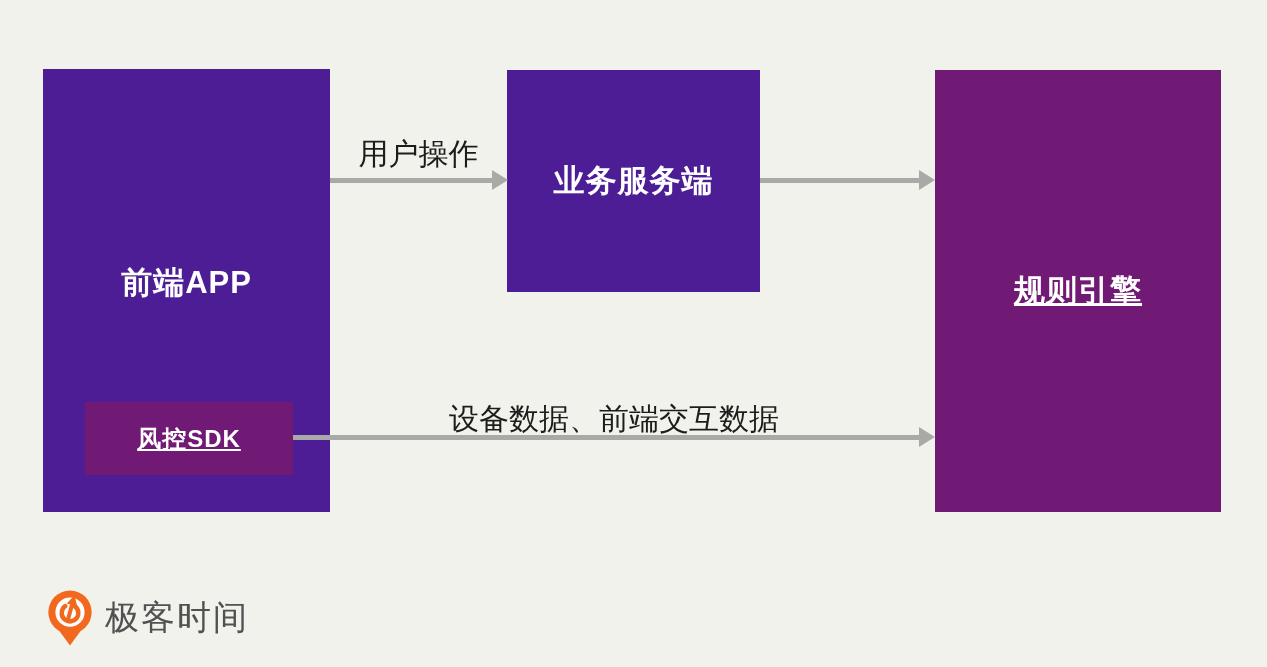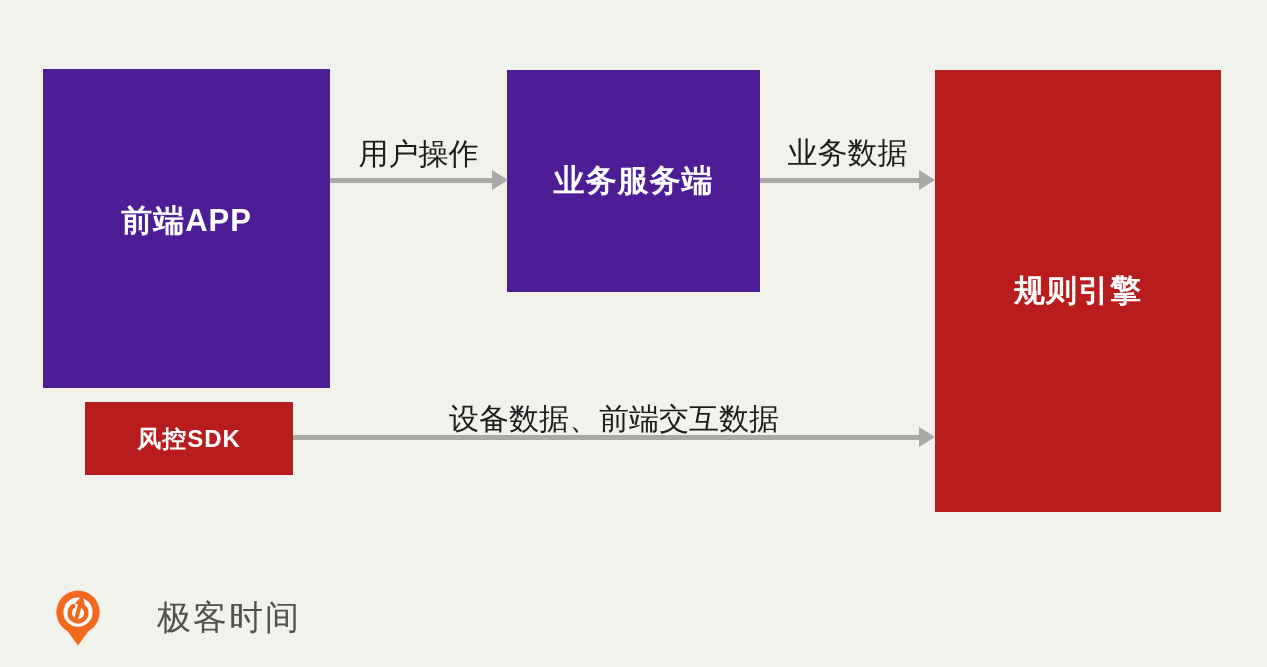--- a/index.html
+++ b/index.html
@@ -20,23 +20,23 @@
     position: absolute;
     display: flex;
     align-items: center;
     justify-content: center;
     color: #FFFFFF;
     font-weight: bold;
     font-size: 31px;
     letter-spacing: 1px;
   }
   .node.blue { background: #4c1d95; }
-  .node.orange { background: #b91c1c; }
+  .node.orange { background: #701a75; text-decoration: underline; }
 
-  .node-front-app   { left: 43px;  top: 69px;  width: 287px; height: 319px; }
+  .node-front-app   { left: 43px;  top: 69px;  width: 287px; height: 443px; }
   .node-risk-sdk    { left: 85px;  top: 402px; width: 208px; height: 73px; font-size: 24px; }
   .node-biz-server  { left: 507px; top: 70px;  width: 253px; height: 222px; }
   .node-rule-engine { left: 935px; top: 70px;  width: 286px; height: 442px; }
 
   
   .node-front-app span { position: relative; top: -8px; }
 
   .edge-line {
     position: absolute;
     height: 5px;
@@ -66,25 +66,24 @@
     font-weight: 500;
     text-align: center;
     white-space: nowrap;
   }
   .edge-label-user-action { left: 330px; top: 134px; width: 177px; }
   .edge-label-biz-data    { left: 760px; top: 133px; width: 175px; }
   .edge-label-device-data { left: 293px; top: 390px; width: 642px; margin-top: 9px; }
 
   .footer-logo {
     position: absolute;
-    left: 53px;
+    left: 45px;
     top: 588px;
     display: flex;
     align-items: center;
-    gap: 44px;
   }
   .logo-icon { width: 50px; height: 60px; }
   .logo-text {
     margin-left: 10px;
     font-size: 34px;
     font-weight: 500;
     letter-spacing: 2px;
     color: #515151;
   }
 </style>
@@ -106,21 +105,20 @@
   </div>
 
   <div class="node orange node-risk-sdk">
     <span>风控SDK</span>
   </div>
 
   <div class="edge-label edge-label-user-action">用户操作</div>
   <div class="edge-line edge-line-user-action"></div>
   <div class="edge-head edge-head-user-action"></div>
 
-  <div class="edge-label edge-label-biz-data">业务数据</div>
   <div class="edge-line edge-line-biz-data"></div>
   <div class="edge-head edge-head-biz-data"></div>
 
   <div class="edge-label edge-label-device-data">设备数据、前端交互数据</div>
   <div class="edge-line edge-line-device-data"></div>
   <div class="edge-head edge-head-device-data"></div>
 
   <div class="footer-logo">
     <svg class="logo-icon" viewBox="0 0 60 70" xmlns="http://www.w3.org/2000/svg">
 

